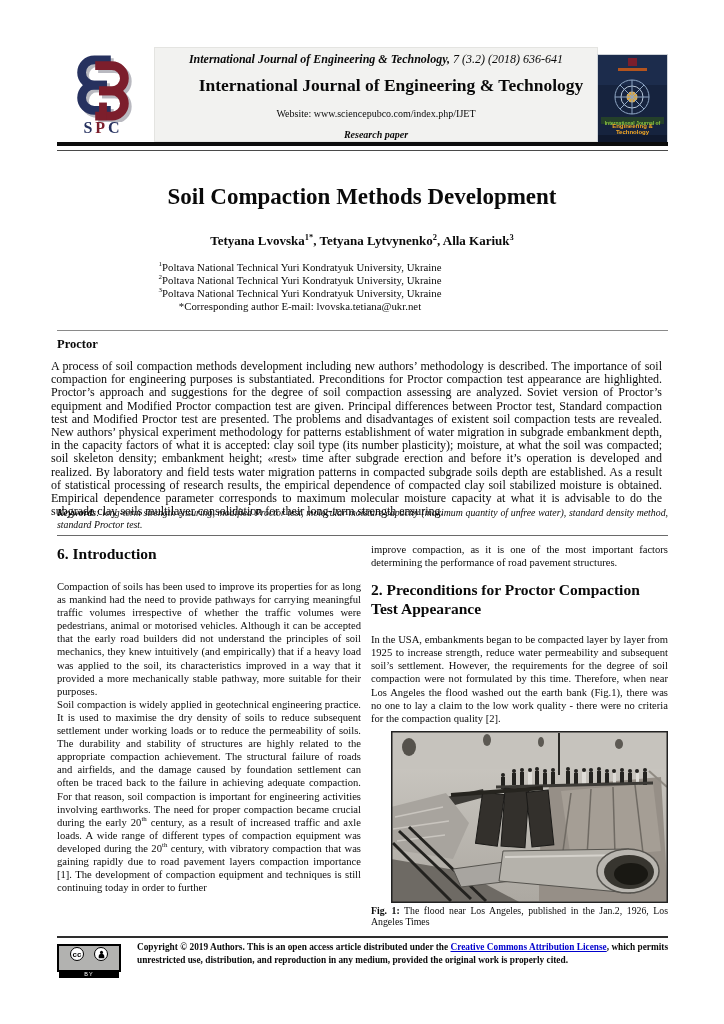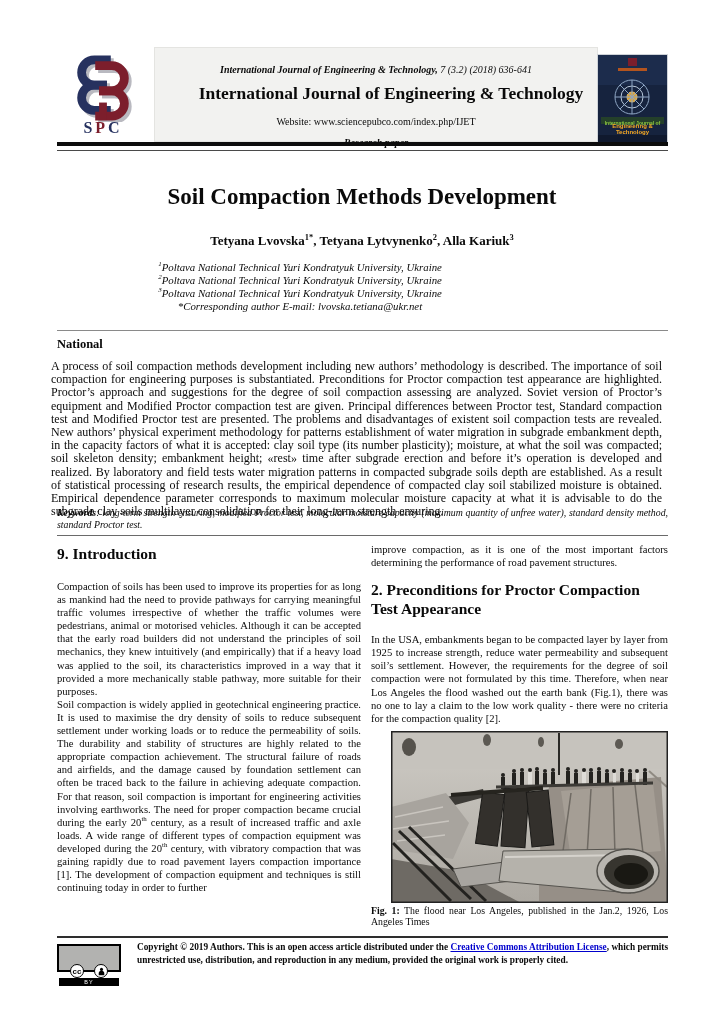--- a/index.html
+++ b/index.html
@@ -7,21 +7,21 @@
   .page {
     position:relative; width:724px; height:1024px; background:#ffffff;
     font-family:"Liberation Serif", serif; color:#0a0a0a; overflow:hidden;
   }
   
   .header { position:absolute; left:57px; top:46px; width:611px; height:98px; }
   .hdr-center {
     position:absolute; left:97px; top:1px; width:444px; height:95px;
     background:#f2f2f0; border:1px solid #e4e4e1; text-align:center;
   }
-  .hdr-cite { font-size:10px; font-style:italic; padding-top:16px; white-space:nowrap; }
+  .hdr-cite { font-size:12px; font-style:italic; padding-top:4px; white-space:nowrap; }
   .hdr-cite b { font-weight:bold; }
   .hdr-title { font-size:17.5px; font-weight:bold; margin-top:8px;padding-left:30px; }
   .hdr-web { font-size:10px; margin-top:12px; }
   .hdr-type { font-size:10px; font-weight:bold; font-style:italic; margin-top:10px; }
   .logo { position:absolute; left:0px; top:6px; width:92px; height:90px; text-align:center; }
   .logo svg { display:block; margin:0 auto; }
   .logo-spc { font-size:16px; font-weight:bold; letter-spacing:3px; margin-top:-3px; }
   .c-navy { color:#26315f; } .c-red { color:#7c1e2c; }
   .cover {
     position:absolute; right:0px; top:8px; width:71px; height:89px;
@@ -32,21 +32,21 @@
   .cover-line2 { position:absolute; left:0; bottom:7px; width:100%; text-align:center;
     font-size:6px; color:#f6a823; font-weight:bold; font-family:"Liberation Sans",sans-serif; }
   .rule-thick { position:absolute; left:57px; top:142px; width:611px; height:4px; background:#0d0d0d; }
   .rule-thin  { position:absolute; left:57px; top:150px; width:611px; height:1px; background:#4a4a4a; }
   
   .title   { position:absolute; left:0; top:184px; width:724px; text-align:center;
              font-size:23px; font-weight:bold; }
   .authors { position:absolute; left:0; top:233px; width:724px; text-align:center;
              font-size:13px; font-weight:bold; }
   .affils  { position:absolute; left:0; top:261px; width:600px; text-align:center;
-             font-size:10.8px; font-style:italic; line-height:13px; }
+             font-size:10.8px; line-height:13px; }
   sup { font-size:0.65em; vertical-align:super; line-height:0; }
   
   .abs-rule-top { position:absolute; left:57px; top:330px; width:611px; height:1px; background:#8a8a8a; }
   .abs-head { position:absolute; left:57px; top:337px; font-size:12.5px; font-weight:bold; }
   .abs-text { position:absolute; left:51px; top:360px; width:611px;
               font-size:12px; line-height:13.2px; text-align:justify; }
   .keywords { position:absolute; left:57px; top:507px; width:611px;
               font-size:9.8px; font-style:italic; line-height:11.8px; text-align:justify; }
   .kw-rule  { position:absolute; left:57px; top:535px; width:611px; height:1px; background:#6a6a6a; }
   
@@ -57,21 +57,21 @@
   .col-right .sec-head { margin:11px 0 15px 0; }
   .body-p { font-size:10.6px; line-height:13.1px; text-align:justify; }
   .fig { margin-top:6px; }
   .fig-img { display:block; margin-left:auto; width:277px; height:172px; }
   .fig-cap { margin-top:2px; font-size:9.8px; line-height:11.5px; text-align:justify; }
   .fig-cap b { font-weight:bold; }
   
   .foot-rule { position:absolute; left:57px; top:936px; width:611px; height:1.5px; background:#2e2e2e; }
   .cc-badge  { position:absolute; left:57px; top:944px; width:64px; height:28px;
                border:2px solid #000; background:#b2b2b0; }
-  .cc-row { display:flex; align-items:flex-end; justify-content:space-around; height:32px; padding:1px 6px 0 6px;border-radius:8px; }
+  .cc-row { display:flex; align-items:flex-start; justify-content:space-around; height:24px; padding:1px 6px 0 6px;border-radius:8px; }
   .cc-circle { width:14px; height:14px; border:1.5px solid #000; border-radius:50%; background:#fff;
                font-size:8px; font-weight:bold; display:flex; align-items:center; justify-content:center;
                font-family:"Liberation Sans",sans-serif; }
   .cc-bar { height:8px; background:#000; color:#fff; font-size:5.5px; text-align:center; line-height:8px;
             font-family:"Liberation Sans",sans-serif; letter-spacing:1px; }
   .copyright { position:absolute; left:137px; top:941px; width:531px;
                font-size:9.3px; font-weight:bold; line-height:12.8px; text-align:justify; }
   .cc-link { color:#0000cc; text-decoration:underline; font-weight:bold; cursor:pointer; }
 </style>
 </head>
@@ -144,27 +144,27 @@
   <div class="authors"><span><span>Tetyana Lvovska</span><sup>1*</sup><span>, </span></span><span><span>Tetyana Lytvynenko</span><sup>2</sup><span>, </span></span><span><span>Alla Kariuk</span><sup>3</sup></span></div>
 
   <div class="affils">
     <div><sup>1</sup><span>Poltava National Technical Yuri Kondratyuk University, Ukraine</span></div>
     <div><sup>2</sup><span>Poltava National Technical Yuri Kondratyuk University, Ukraine</span></div>
     <div><sup>3</sup><span>Poltava National Technical Yuri Kondratyuk University, Ukraine</span></div>
     <div>*Corresponding author E-mail: lvovska.tetiana@ukr.net</div>
   </div>
 
   <div class="abs-rule-top"></div>
-  <div class="abs-head">National</div>
+  <div class="abs-head">Proctor</div>
   <p class="abs-text">A process of soil compaction methods development including new authors’ methodology is described. The importance of soil compaction for engineering purposes is substantiated. Preconditions for Proctor compaction test appearance are highlighted. Proctor’s approach and suggestions for the degree of soil compaction assessing are analyzed. Soviet version of Proctor’s equipment and Modified Proctor compaction test are given. Principal differences between Proctor test, Standard compaction test and Modified Proctor test are presented. The problems and disadvantages of existent soil compaction tests are revealed. New authors’ physical experiment methodology for patterns establishment of water migration in subgrade embankment depth, in the capacity factors of what it is accepted: clay soil type (its number plasticity); moisture, at what the soil was compacted; soil skeleton density; embankment height; «rest» time after subgrade erection and before it’s operation is developed and realized. By laboratory and field tests water migration patterns in compacted subgrade soils depth are established. As a result of statistical processing of research results, the empirical dependence of compacted clay soil stabilized moisture is obtained. Empirical dependence parameter corresponds to maximum molecular moisture capacity at what it is advisable to do the subgrade clay soils multilayer consolidation for their long-term strength ensuring.</p>
   <p class="keywords"><i><b>Keywords</b><span>: long-term strength ensuring, modified Proctor test, molecular moisture capacity (maximum quantity of unfree water), standard density method, standard Proctor test.</span></i></p>
   <div class="kw-rule"></div>
 
   <div class="col-left">
-    <h2 class="sec-head">9. Introduction</h2>
+    <h2 class="sec-head">6. Introduction</h2>
     <p class="body-p">Compaction of soils has been used to improve its properties for as long as mankind had the need to provide pathways for carrying meaningful traffic volumes irrespective of whether the traffic volumes were pedestrians, animal or motorised vehicles. Although it can be accepted that the early road builders did not understand the principles of soil mechanics, they knew intuitively (and empirically) that if a heavy load was applied to the soil, its characteristics improved in a way that it provided a more mechanically stable pathway, more suitable for their purposes.</p>
     <p class="body-p"><span>Soil compaction is widely applied in geotechnical engineering practice. It is used to maximise the dry density of soils to reduce subsequent settlement under working loads or to reduce the permeability of soils. The durability and stability of structures are highly related to the appropriate compaction achievement. The structural failure of roads and airfields, and the damage caused by foundation settlement can often be traced back to the failure in achieving adequate compaction. For that reason, soil compaction is important for engineering activities involving earthworks. The need for proper compaction became crucial during the early 20</span><sup>th</sup><span> century, as a result of increased traffic and axle loads. A wide range of different types of compaction equipment was developed during the 20</span><sup>th</sup><span> century, with vibratory compaction that was gaining rapidly due to road pavement layers compaction importance [1]. The development of compaction equipment and techniques is still continuing today in order to further</span></p>
   </div>
 
   <div class="col-right">
     <p class="body-p">improve compaction, as it is one of the most important factors determining  the performance of road pavement structures.</p>
     <h2 class="sec-head">2. Preconditions for Proctor Compaction Test Appearance</h2>
     <p class="body-p">In the USA, embankments began to be compacted layer by layer from 1925 to increase strength, reduce water permeability and subsequent soil’s settlement. However, the requirements for the degree of soil compaction were not formulated by this time. Therefore, when near Los Angeles the flood washed out the earth bank (Fig.1), there was no one to lay a claim to the low work quality - there were no criteria for the compaction quality [2].</p>
 
     <figure class="fig">

